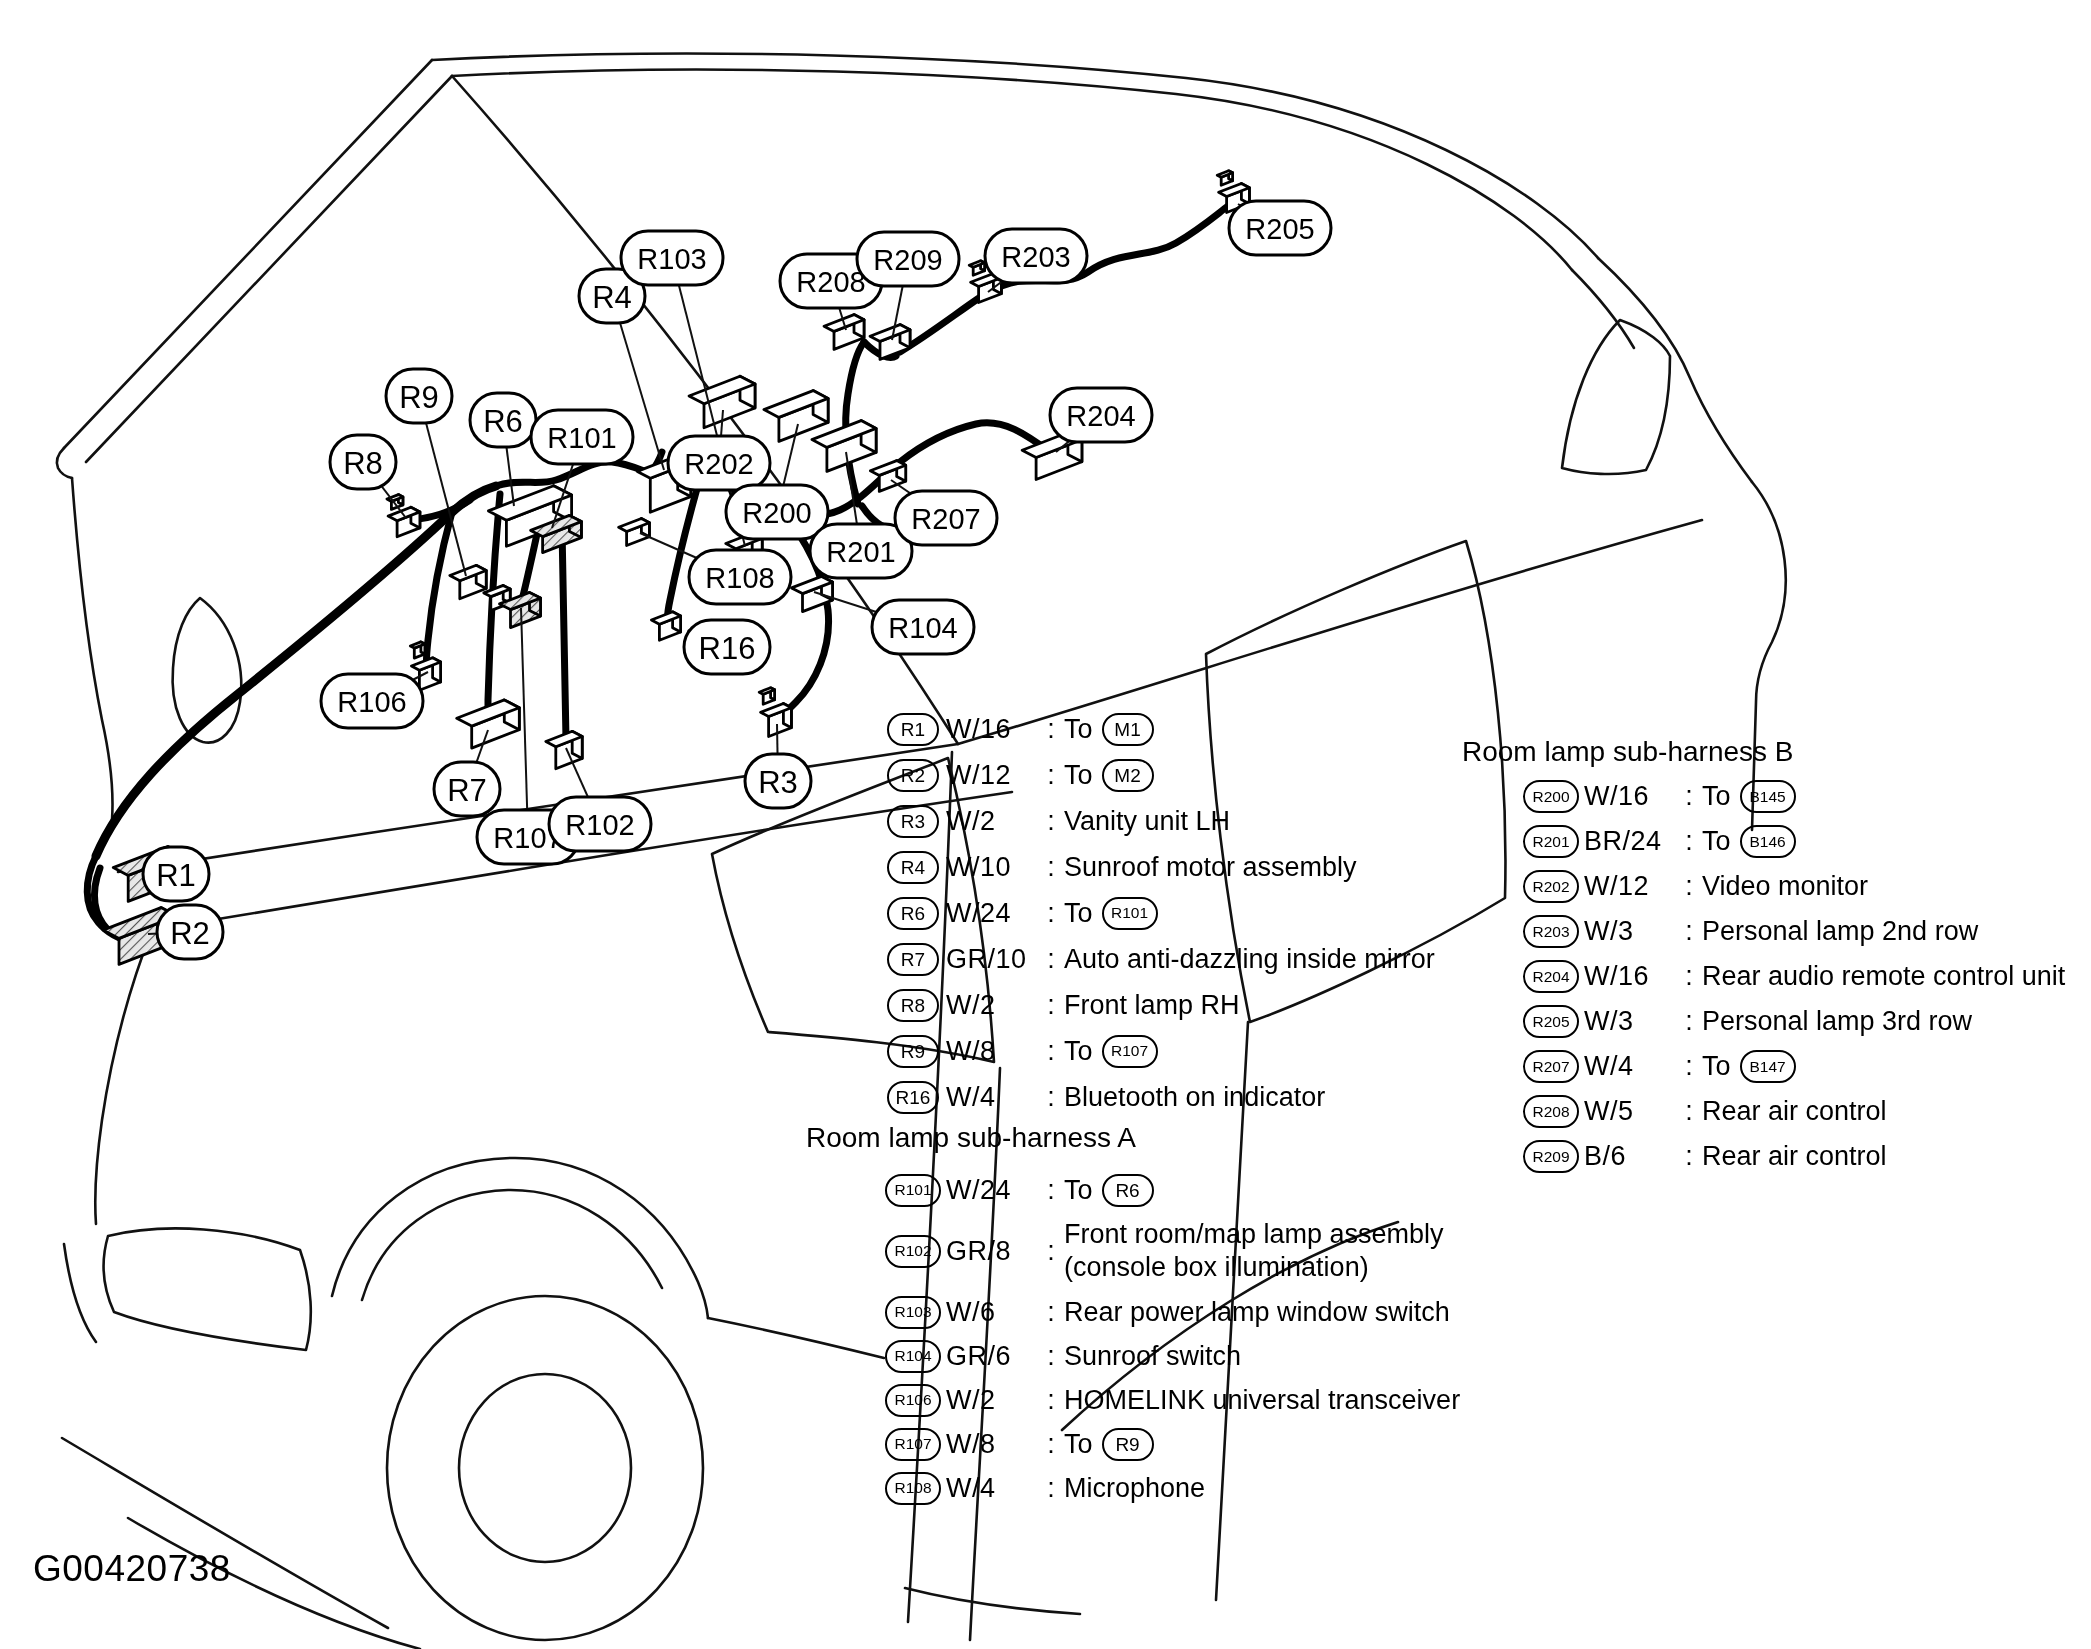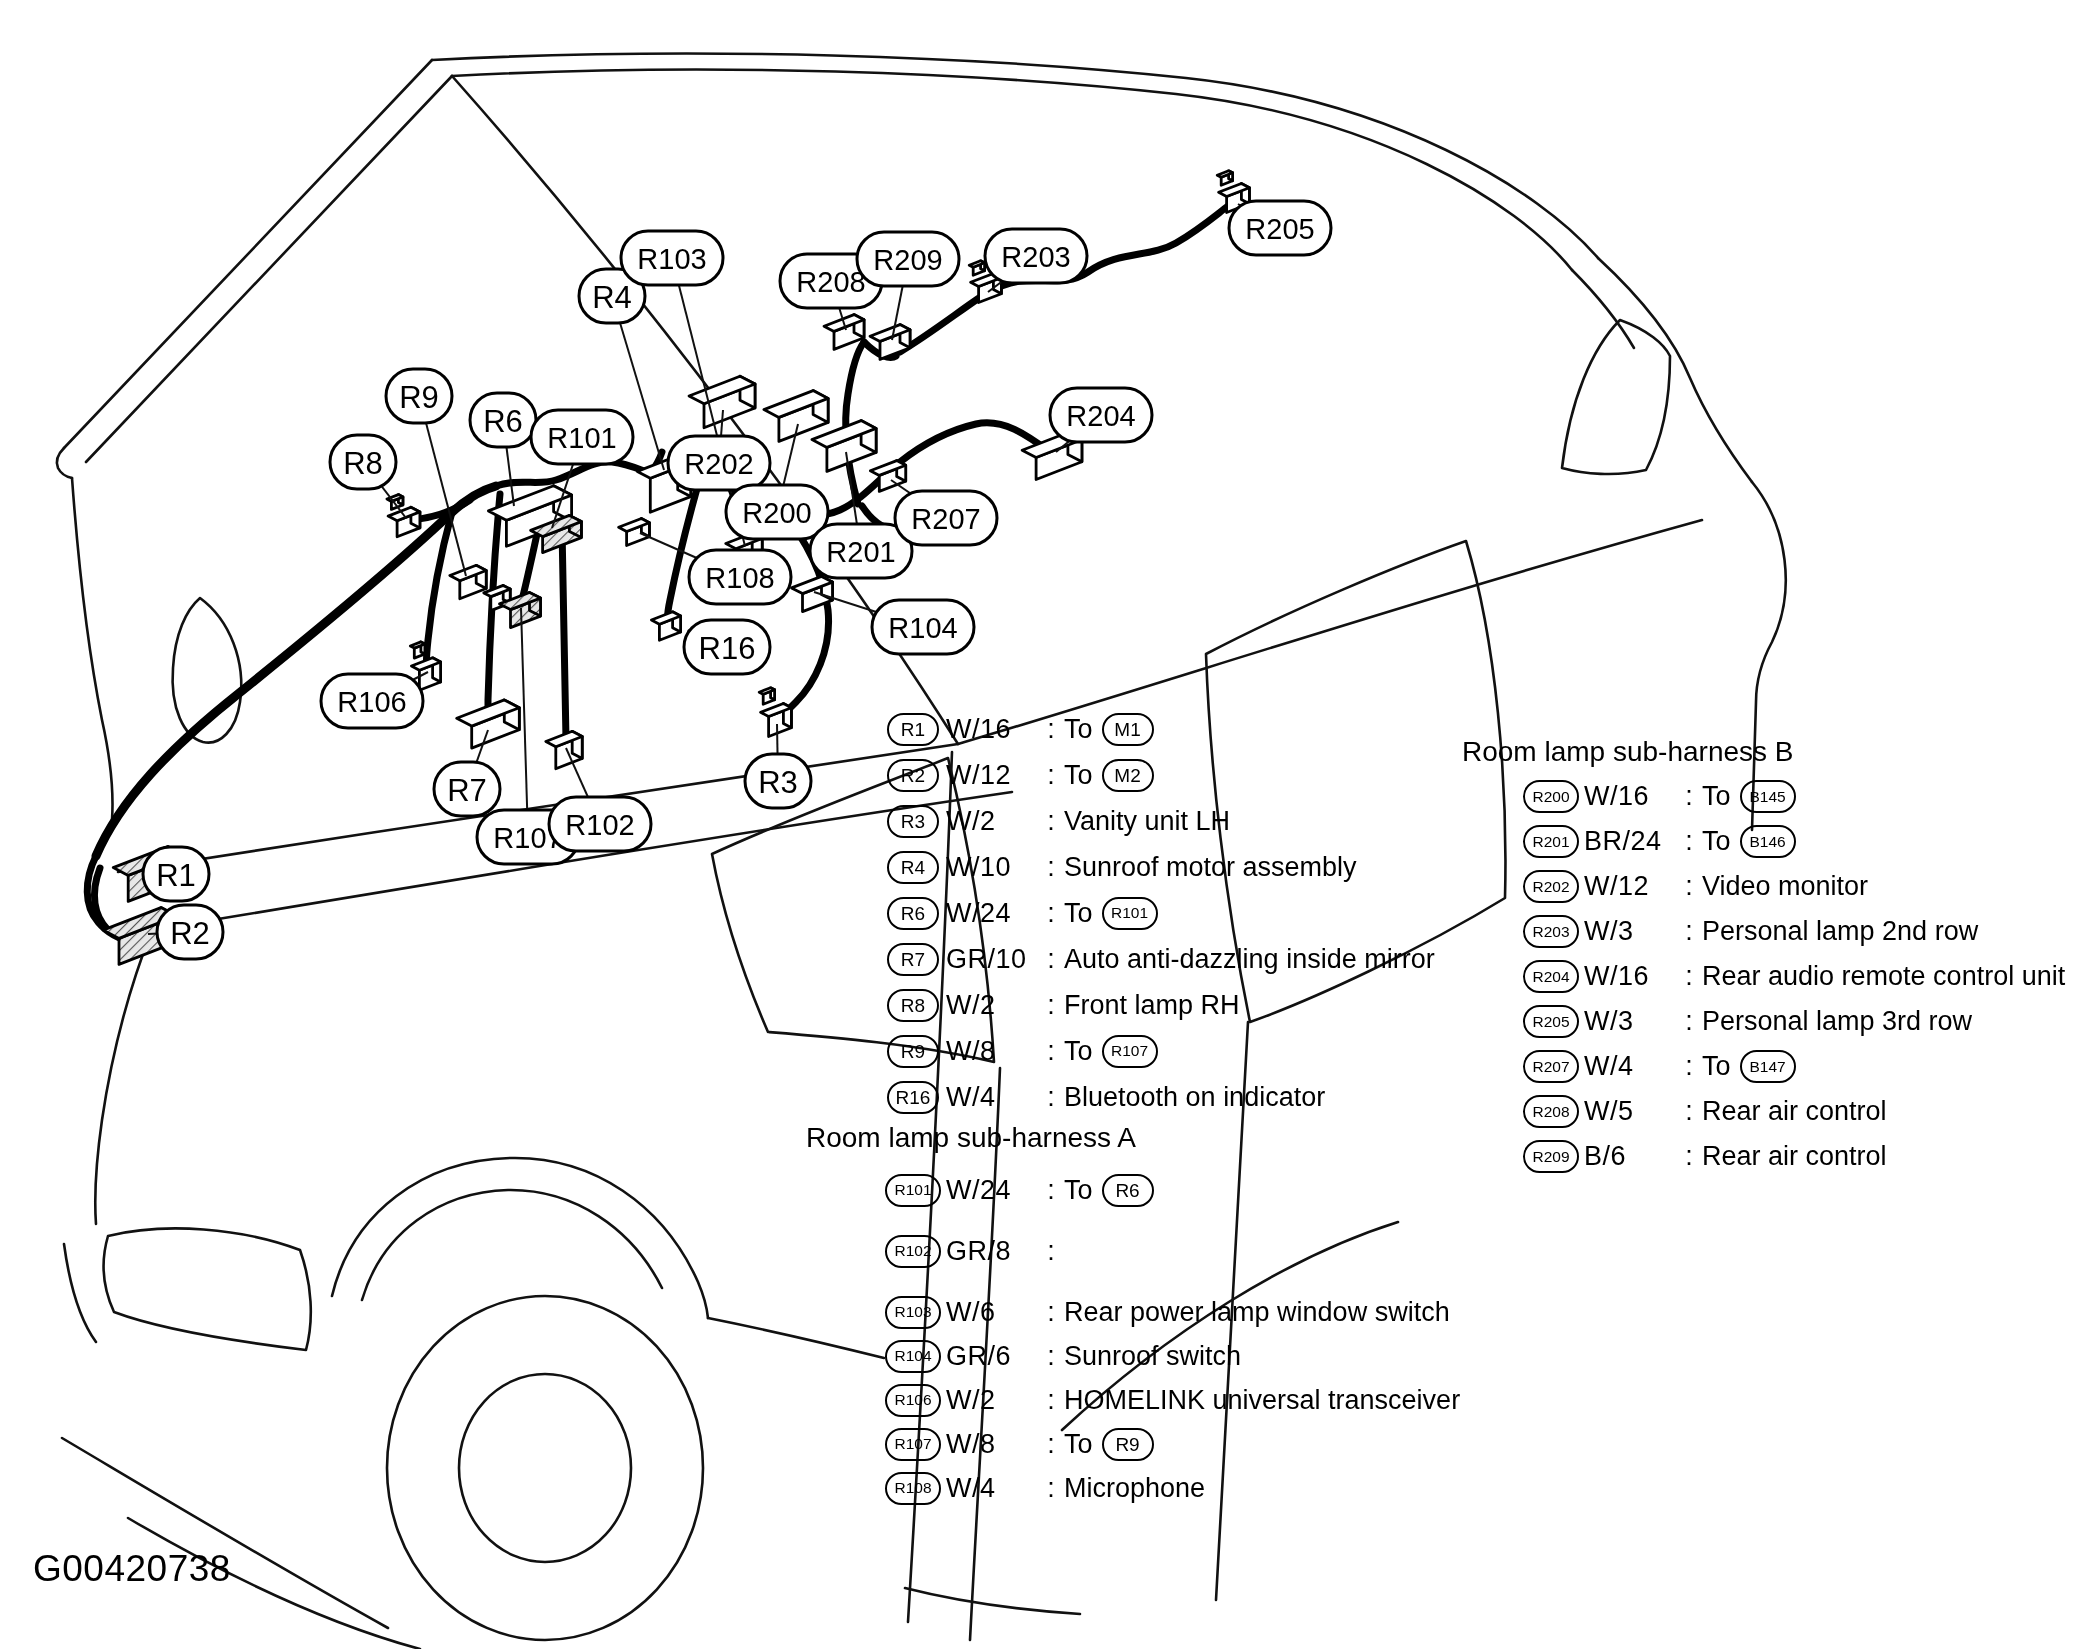--- a/index.html
+++ b/index.html
@@ -423,20 +423,24 @@
     <span class="col-code">W/24</span>
     <span class="col-colon">:</span>
     <span class="col-desc">To<span class="bub">R6</span></span>
   </div>
       <div class="lrow sA tall">
     <span class="col-id">
           <span class="bub sm">R102</span>
         </span>
     <span class="col-code">GR/8</span>
     <span class="col-colon">:</span>
+    <span class="col-desc block" style="line-height: 1.22;">
+          <div>Front room/map lamp assembly</div>
+          <div>(console box illumination)</div>
+        </span>
   </div>
       <div class="lrow sA">
     <span class="col-id">
           <span class="bub sm">R103</span>
         </span>
     <span class="col-code">W/6</span>
     <span class="col-colon">:</span>
     <span class="col-desc">Rear power lamp window switch</span>
   </div>
       <div class="lrow sA">

